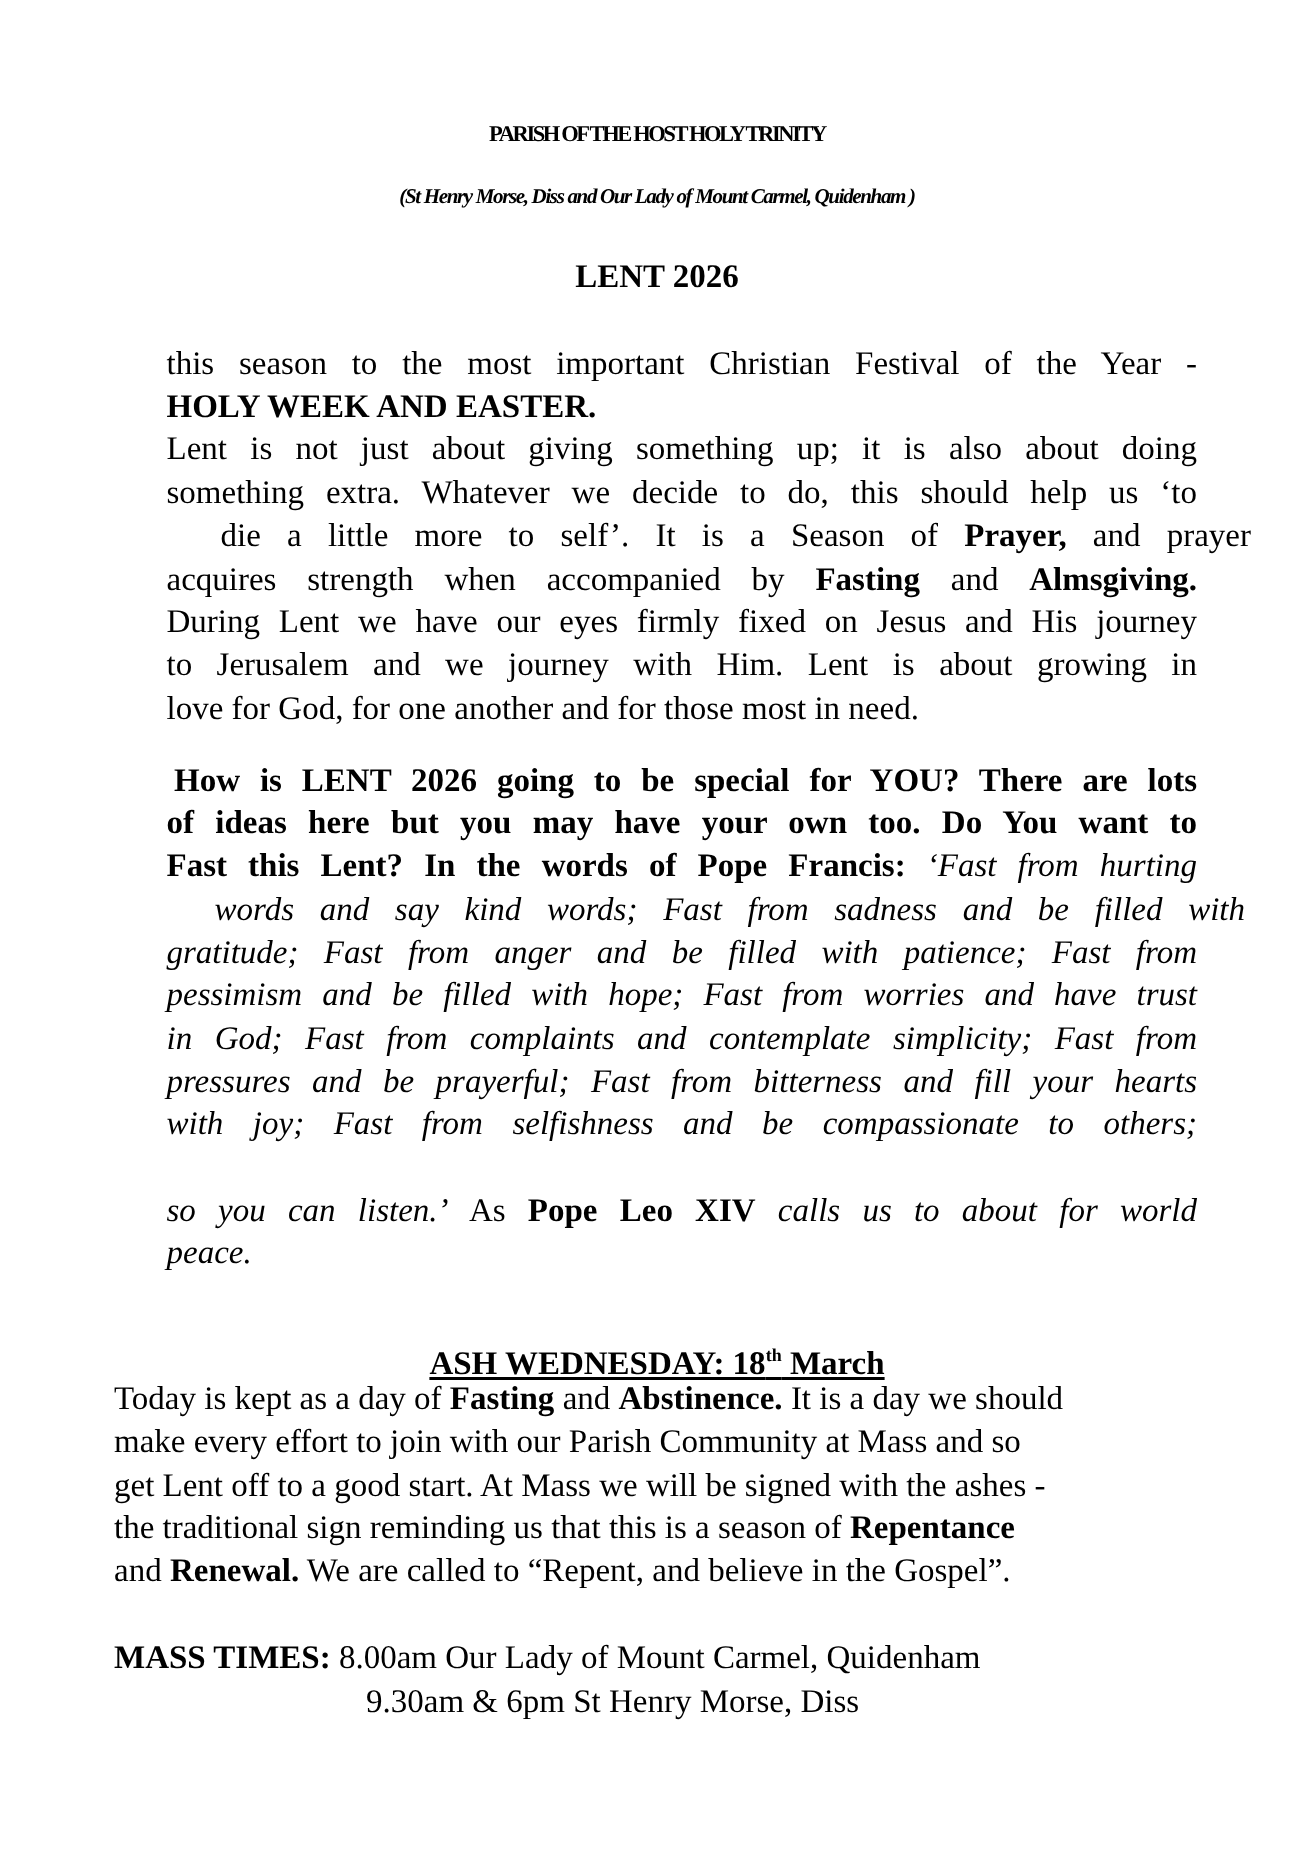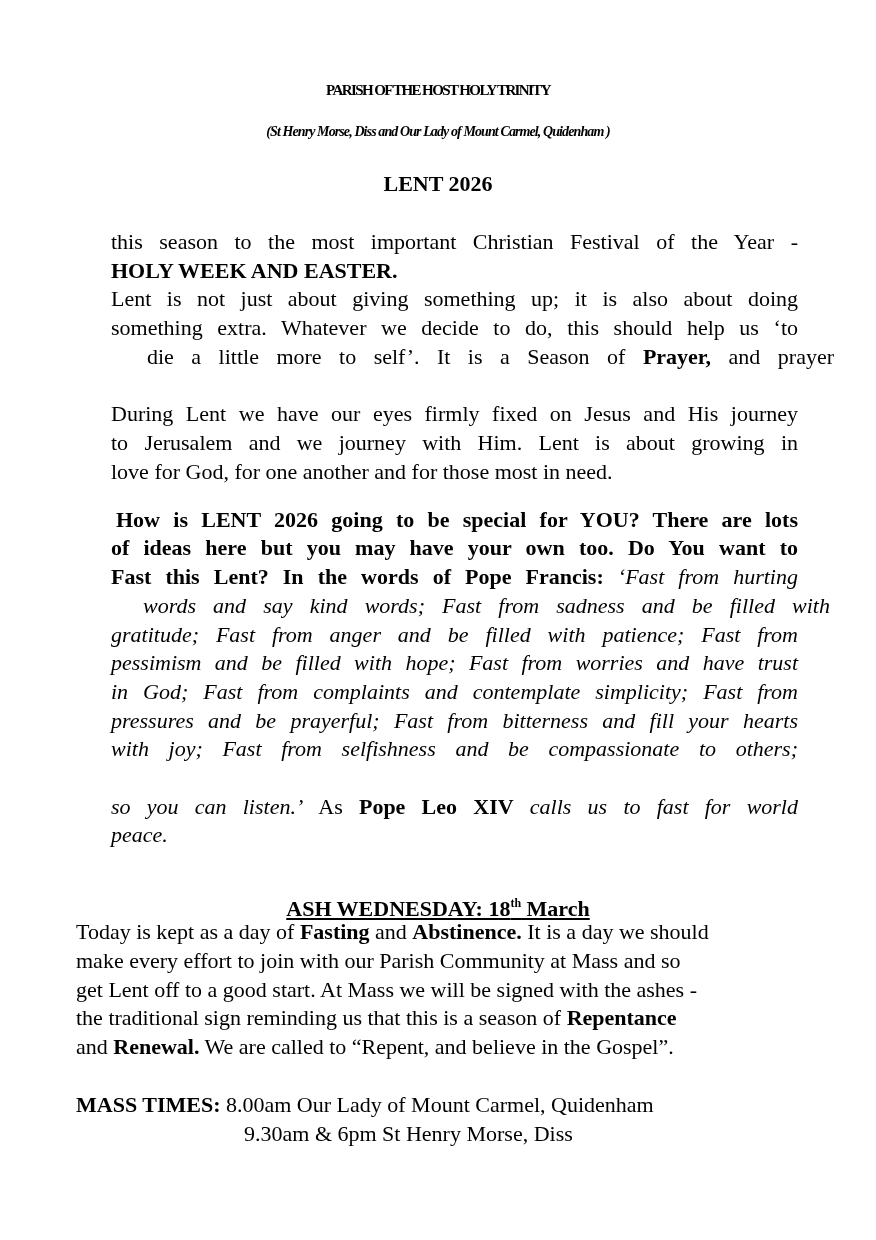--- a/index.html
+++ b/index.html
@@ -25,34 +25,35 @@
   <div class="line center subtitle" style="top:117px;">(St Henry Morse, Diss and Our Lady of Mount Carmel, Quidenham )</div>
 
   <div class="line center b" style="top:169px;">LENT 2026</div>
 
   <div class="line just" style="left:111px;width:687px;top:227px;">this season to the most important Christian Festival of the Year -</div>
   <div class="line b" style="left:111px;top:256px;">HOLY WEEK AND EASTER.</div>
 
   <div class="line just" style="left:111px;width:687px;top:284px;">Lent is not just about giving something up; it is also about doing</div>
   <div class="line just" style="left:111px;width:687px;top:313px;">something extra. Whatever we decide to do, this should help us ‘to</div>
   <div class="line just" style="left:111px;width:687px;top:342px;margin-left:36px;"><span>die a little more to self’. It is a Season of </span><span class="b">Prayer,</span><span> and prayer</span></div>
+  <div class="line just" style="left:111px;width:687px;top:371px;"><span>acquires strength when accompanied by </span><span class="b">Fasting</span><span> and </span><span class="b">Almsgiving.</span></div>
   <div class="line just" style="left:111px;width:687px;top:399px;">During Lent we have our eyes firmly fixed on Jesus and His journey</div>
   <div class="line just" style="left:111px;width:687px;top:428px;">to Jerusalem and we journey with Him. Lent is about growing in</div>
   <div class="line" style="left:111px;top:457px;">love for God, for one another and for those most in need.</div>
 
   <div class="line just b" style="left:116px;width:682px;top:505px;">How is LENT 2026 going to be special for YOU? There are lots</div>
   <div class="line just" style="left:111px;width:687px;top:562px;"><span class="b">Fast this Lent? In the words of Pope Francis:</span><span class="i"> ‘Fast from hurting</span></div>
   <div class="line just b" style="left:111px;width:687px;top:533px;">of ideas here but you may have your own too. Do You want to</div>
   <div class="line just i" style="left:111px;width:687px;top:591px;margin-left:32px;">words and say kind words; Fast from sadness and be filled with</div>
   <div class="line just i" style="left:111px;width:687px;top:620px;font-family:Liberation Serif, serif;">gratitude; Fast from anger and be filled with patience; Fast from</div>
   <div class="line just i" style="left:111px;width:687px;top:648px;">pessimism and be filled with hope; Fast from worries and have trust</div>
   <div class="line just i" style="left:111px;width:687px;top:677px;">in God; Fast from complaints and contemplate simplicity; Fast from</div>
   <div class="line just i" style="left:111px;width:687px;top:706px;">pressures and be prayerful; Fast from bitterness and fill your hearts</div>
   <div class="line just i" style="left:111px;width:687px;top:734px;">with joy; Fast from selfishness and be compassionate to others;</div>
-  <div class="line just" style="left:111px;width:687px;top:792px;"><span class="i">so you can listen.’</span><span> As </span><span class="b">Pope Leo XIV</span><span class="i"> calls us to fast for world</span></div>
+  <div class="line just" style="left:111px;width:687px;top:792px;"><span class="i">so you can listen.’</span><span> As </span><span class="b">Pope Leo XIV</span><span class="i"> calls us to about for world</span></div>
   <div class="line i" style="left:111px;top:820px;">peace.</div>
 
   <div class="line center b u" style="top:873px;margin-top:21px;"><span>ASH WEDNESDAY: 18</span><span class="sup">th</span><span> March</span></div>
 
   <div class="line" style="left:76px;top:917px;"><span>Today is kept as a day of </span><span class="b">Fasting</span><span> and </span><span class="b">Abstinence.</span><span> It is a day we should</span></div>
   <div class="line" style="left:76px;top:946px;">make every effort to join with our Parish Community at Mass and so</div>
   <div class="line" style="left:76px;top:975px;">get Lent off to a good start. At Mass we will be signed with the ashes -</div>
   <div class="line" style="left:76px;top:1003px;"><span>the traditional sign reminding us that this is a season of </span><span class="b">Repentance</span></div>
   <div class="line" style="left:76px;top:1032px;"><span>and </span><span class="b">Renewal.</span><span> We are called to “Repent, and believe in the Gospel”.</span></div>
 

